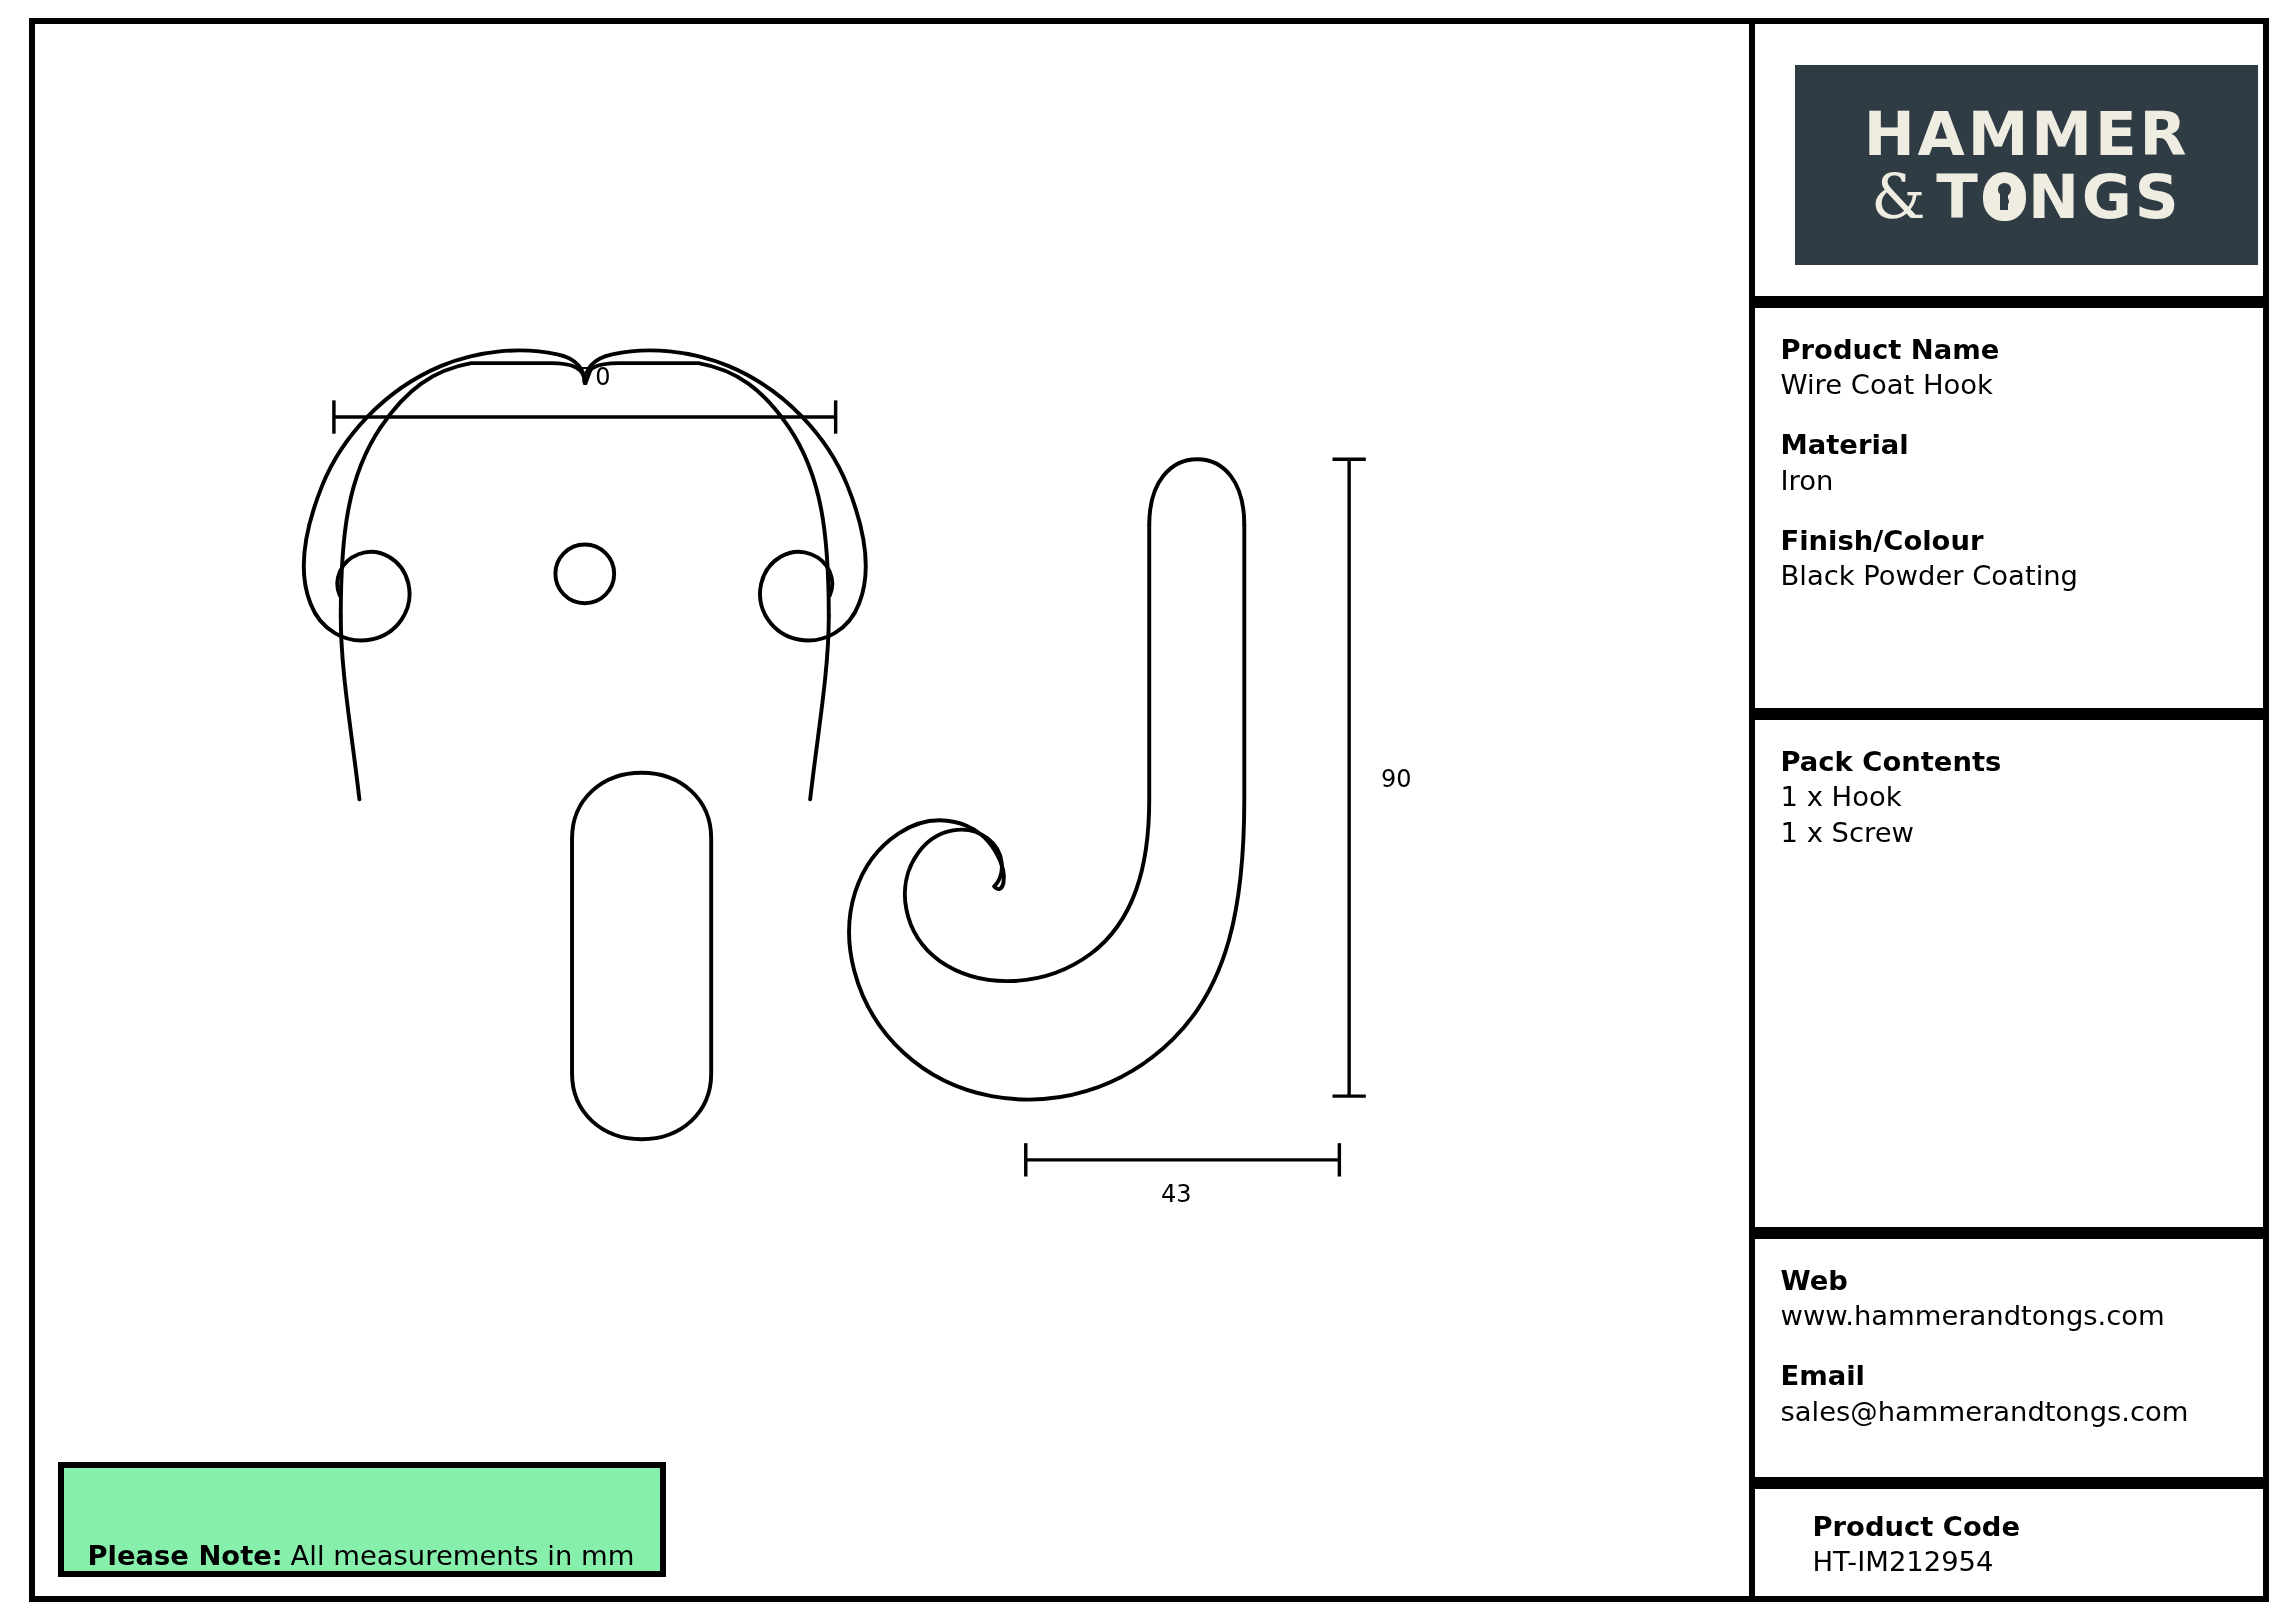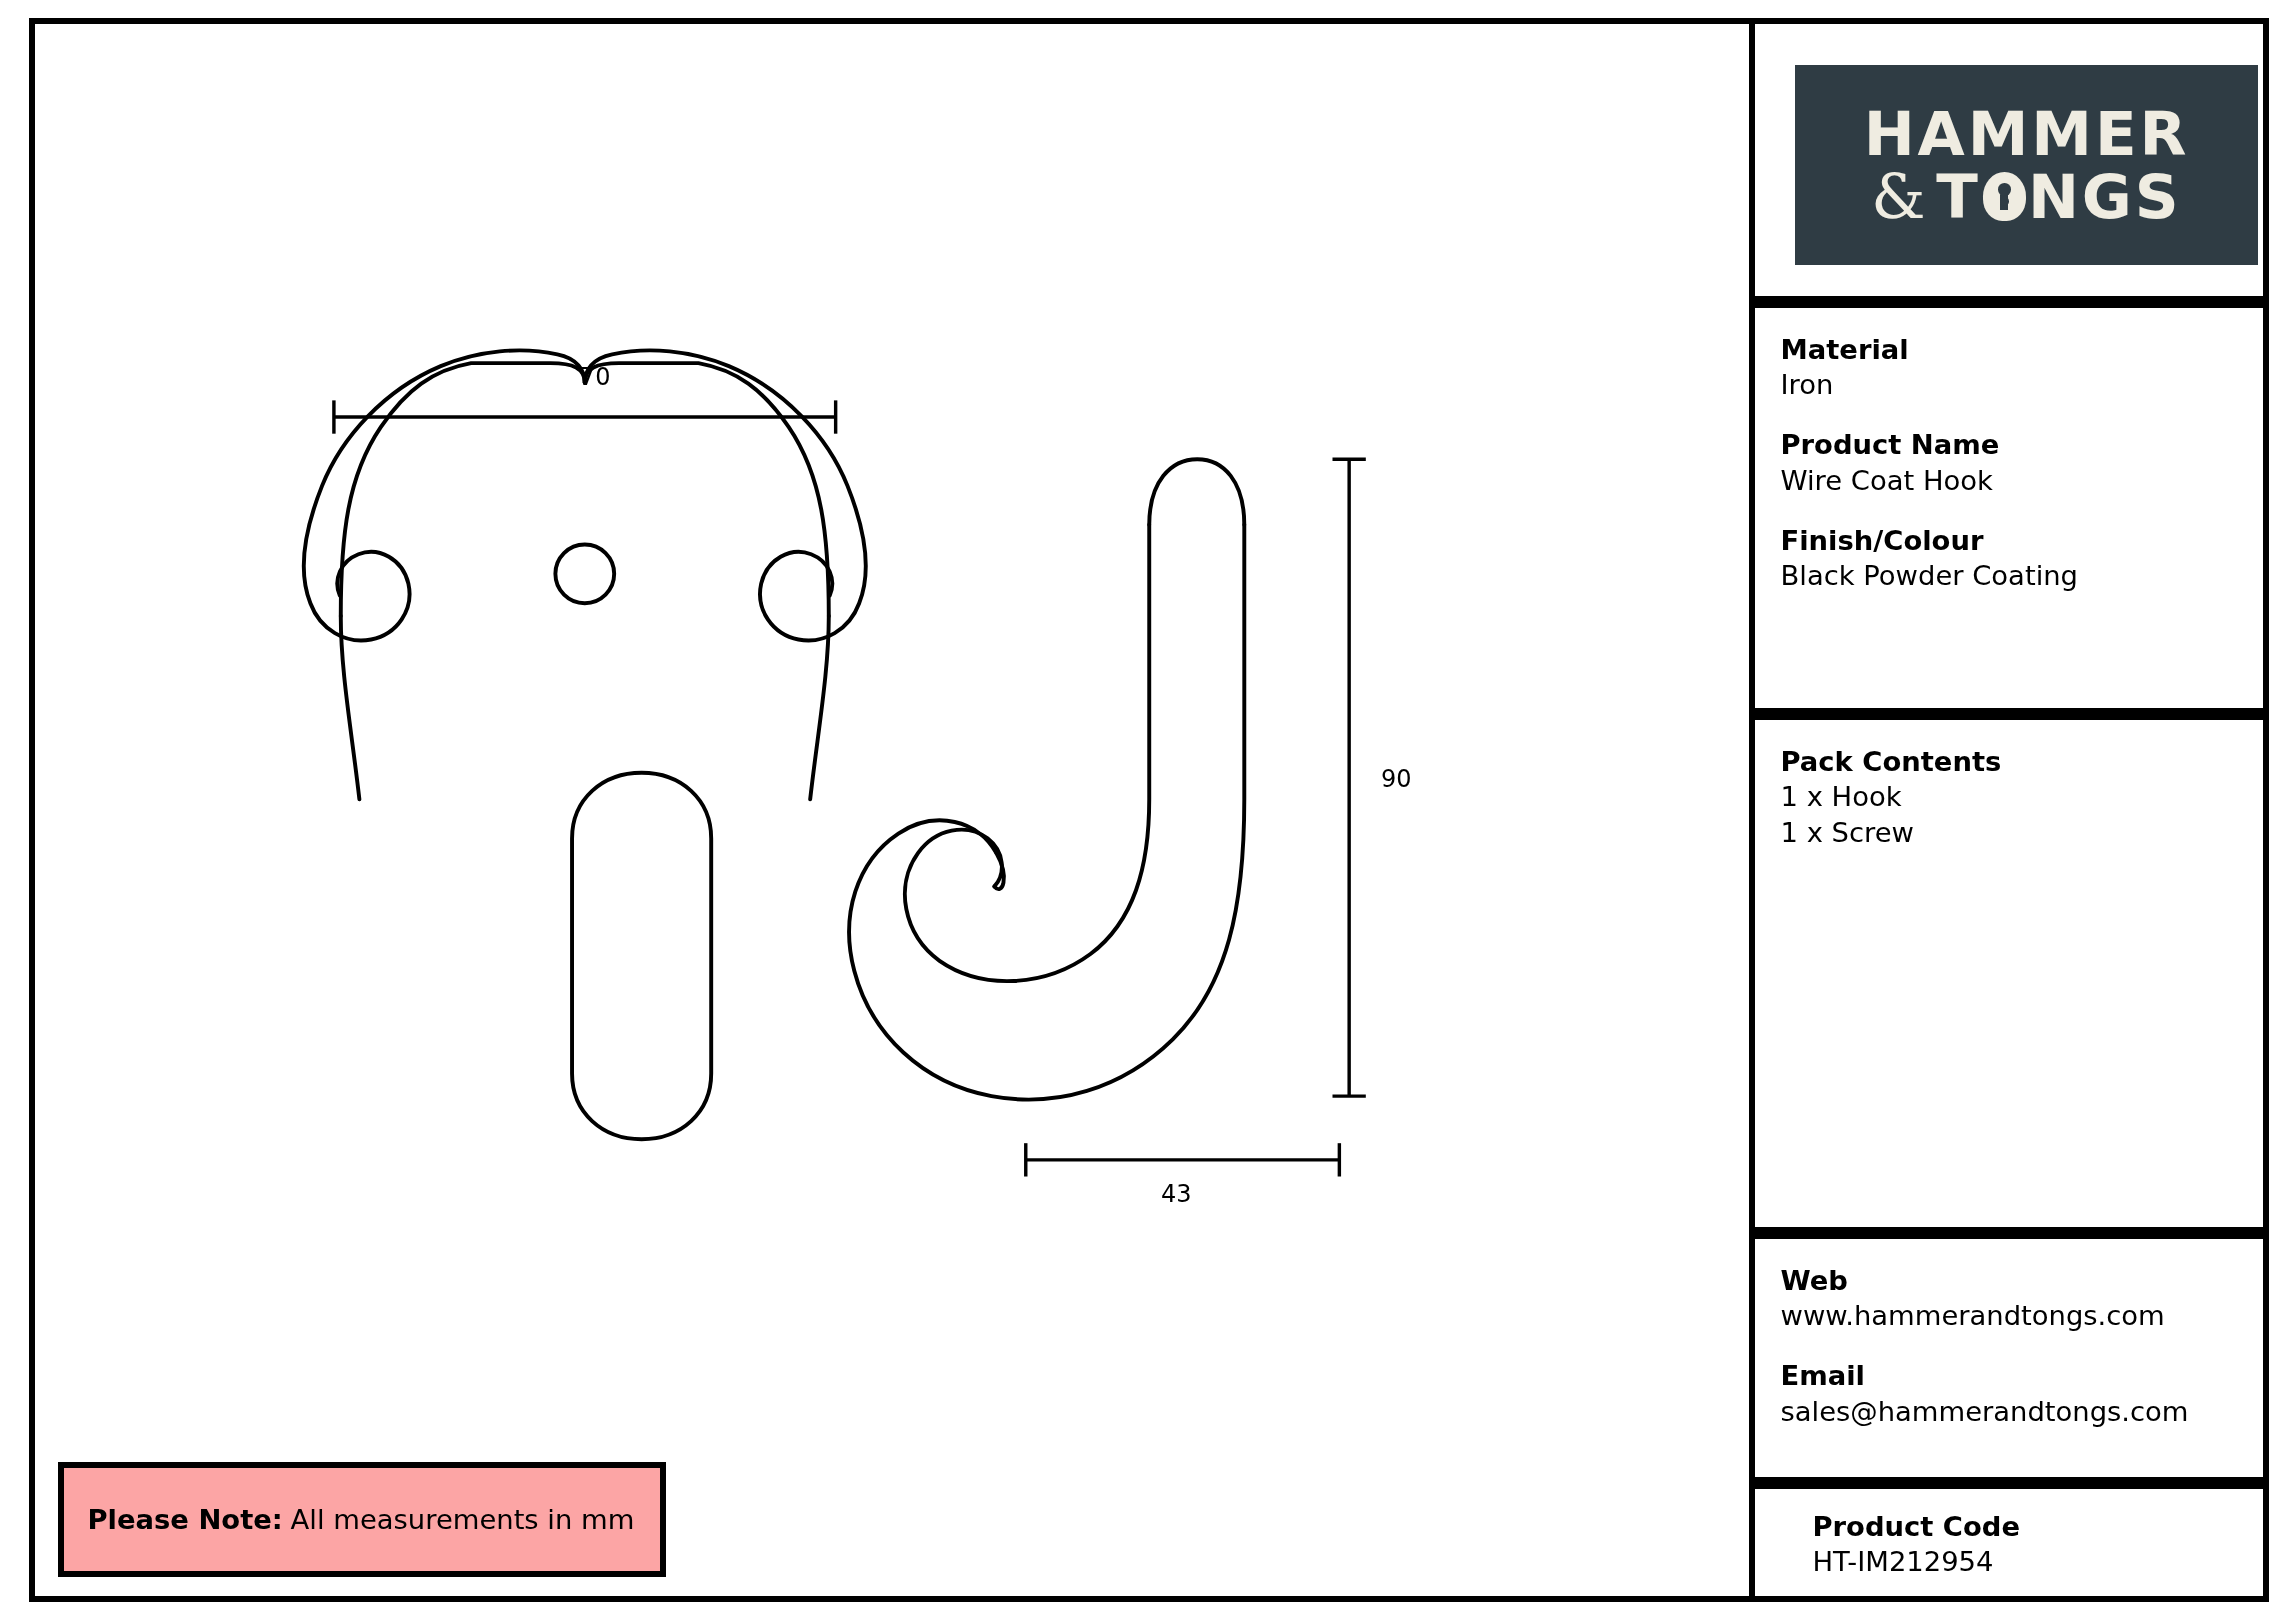--- a/index.html
+++ b/index.html
@@ -145,23 +145,23 @@
 
   
   .note-box {
     position: absolute;
     left: 58px;
     top: 1462px;
     width: 608px;
     height: 115px;
     border: 6.9px solid #000;
     box-sizing: border-box;
-    background: #fca5a5;
+    background: #86efac;
     display: flex;
-    align-items: center;
+    align-items: flex-end;
     padding-left: 23.5px;
   }
   .note-strong {
     font-size: 27.4px;
     font-weight: bold;
   }
   .note-text {
     font-size: 27.4px;
     margin-left: 7.8px;
   }
@@ -305,26 +305,26 @@
           <span>T</span>
           <span class="keyhole"></span>
           <span>NGS</span>
         </div>
       </div>
     </div>
 
     <div class="info-box box-spec">
       <div class="spec-inner">
         <div class="field">
+          <div class="field-label">Product Name</div>
+          <div class="field-value">Wire Coat Hook</div>
+        </div>
+        <div class="field">
           <div class="field-label">Material</div>
           <div class="field-value">Iron</div>
-        </div>
-        <div class="field">
-          <div class="field-label">Product Name</div>
-          <div class="field-value">Wire Coat Hook</div>
         </div>
         <div class="field">
           <div class="field-label">Finish/Colour</div>
           <div class="field-value">Black Powder Coating</div>
         </div>
       </div>
     </div>
 
     <div class="info-box box-pack">
       <div class="pack-inner">

